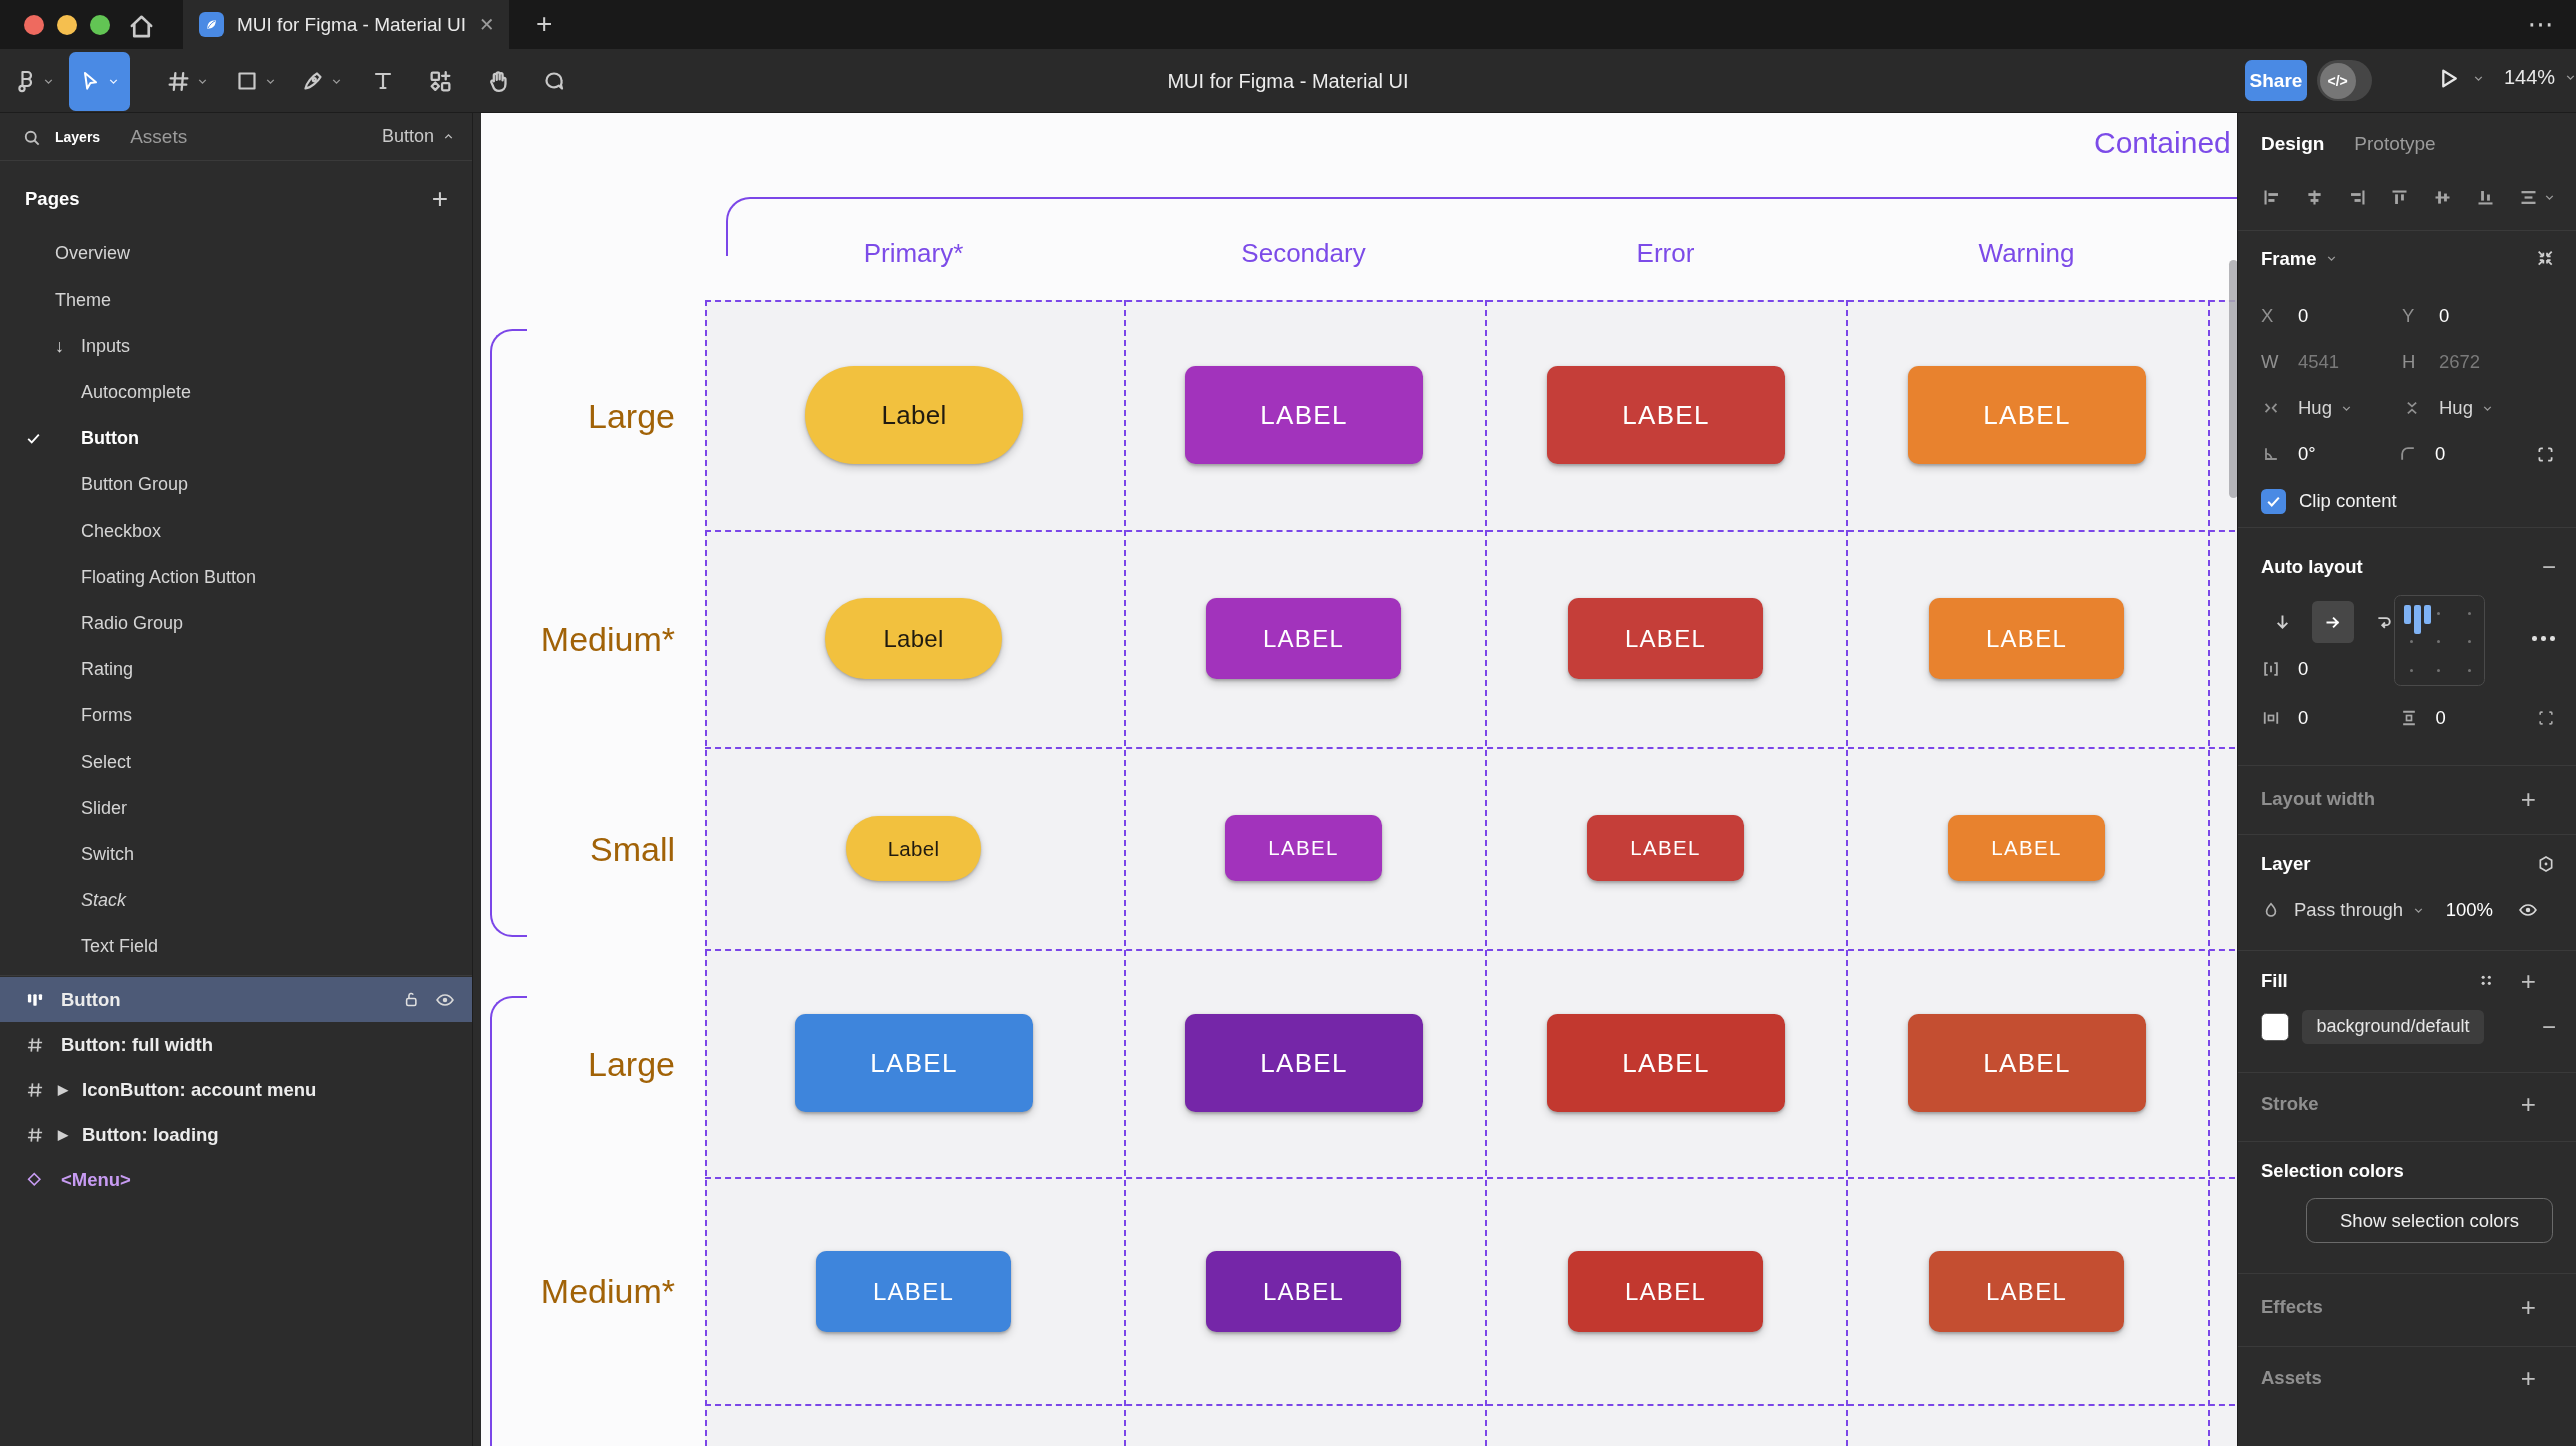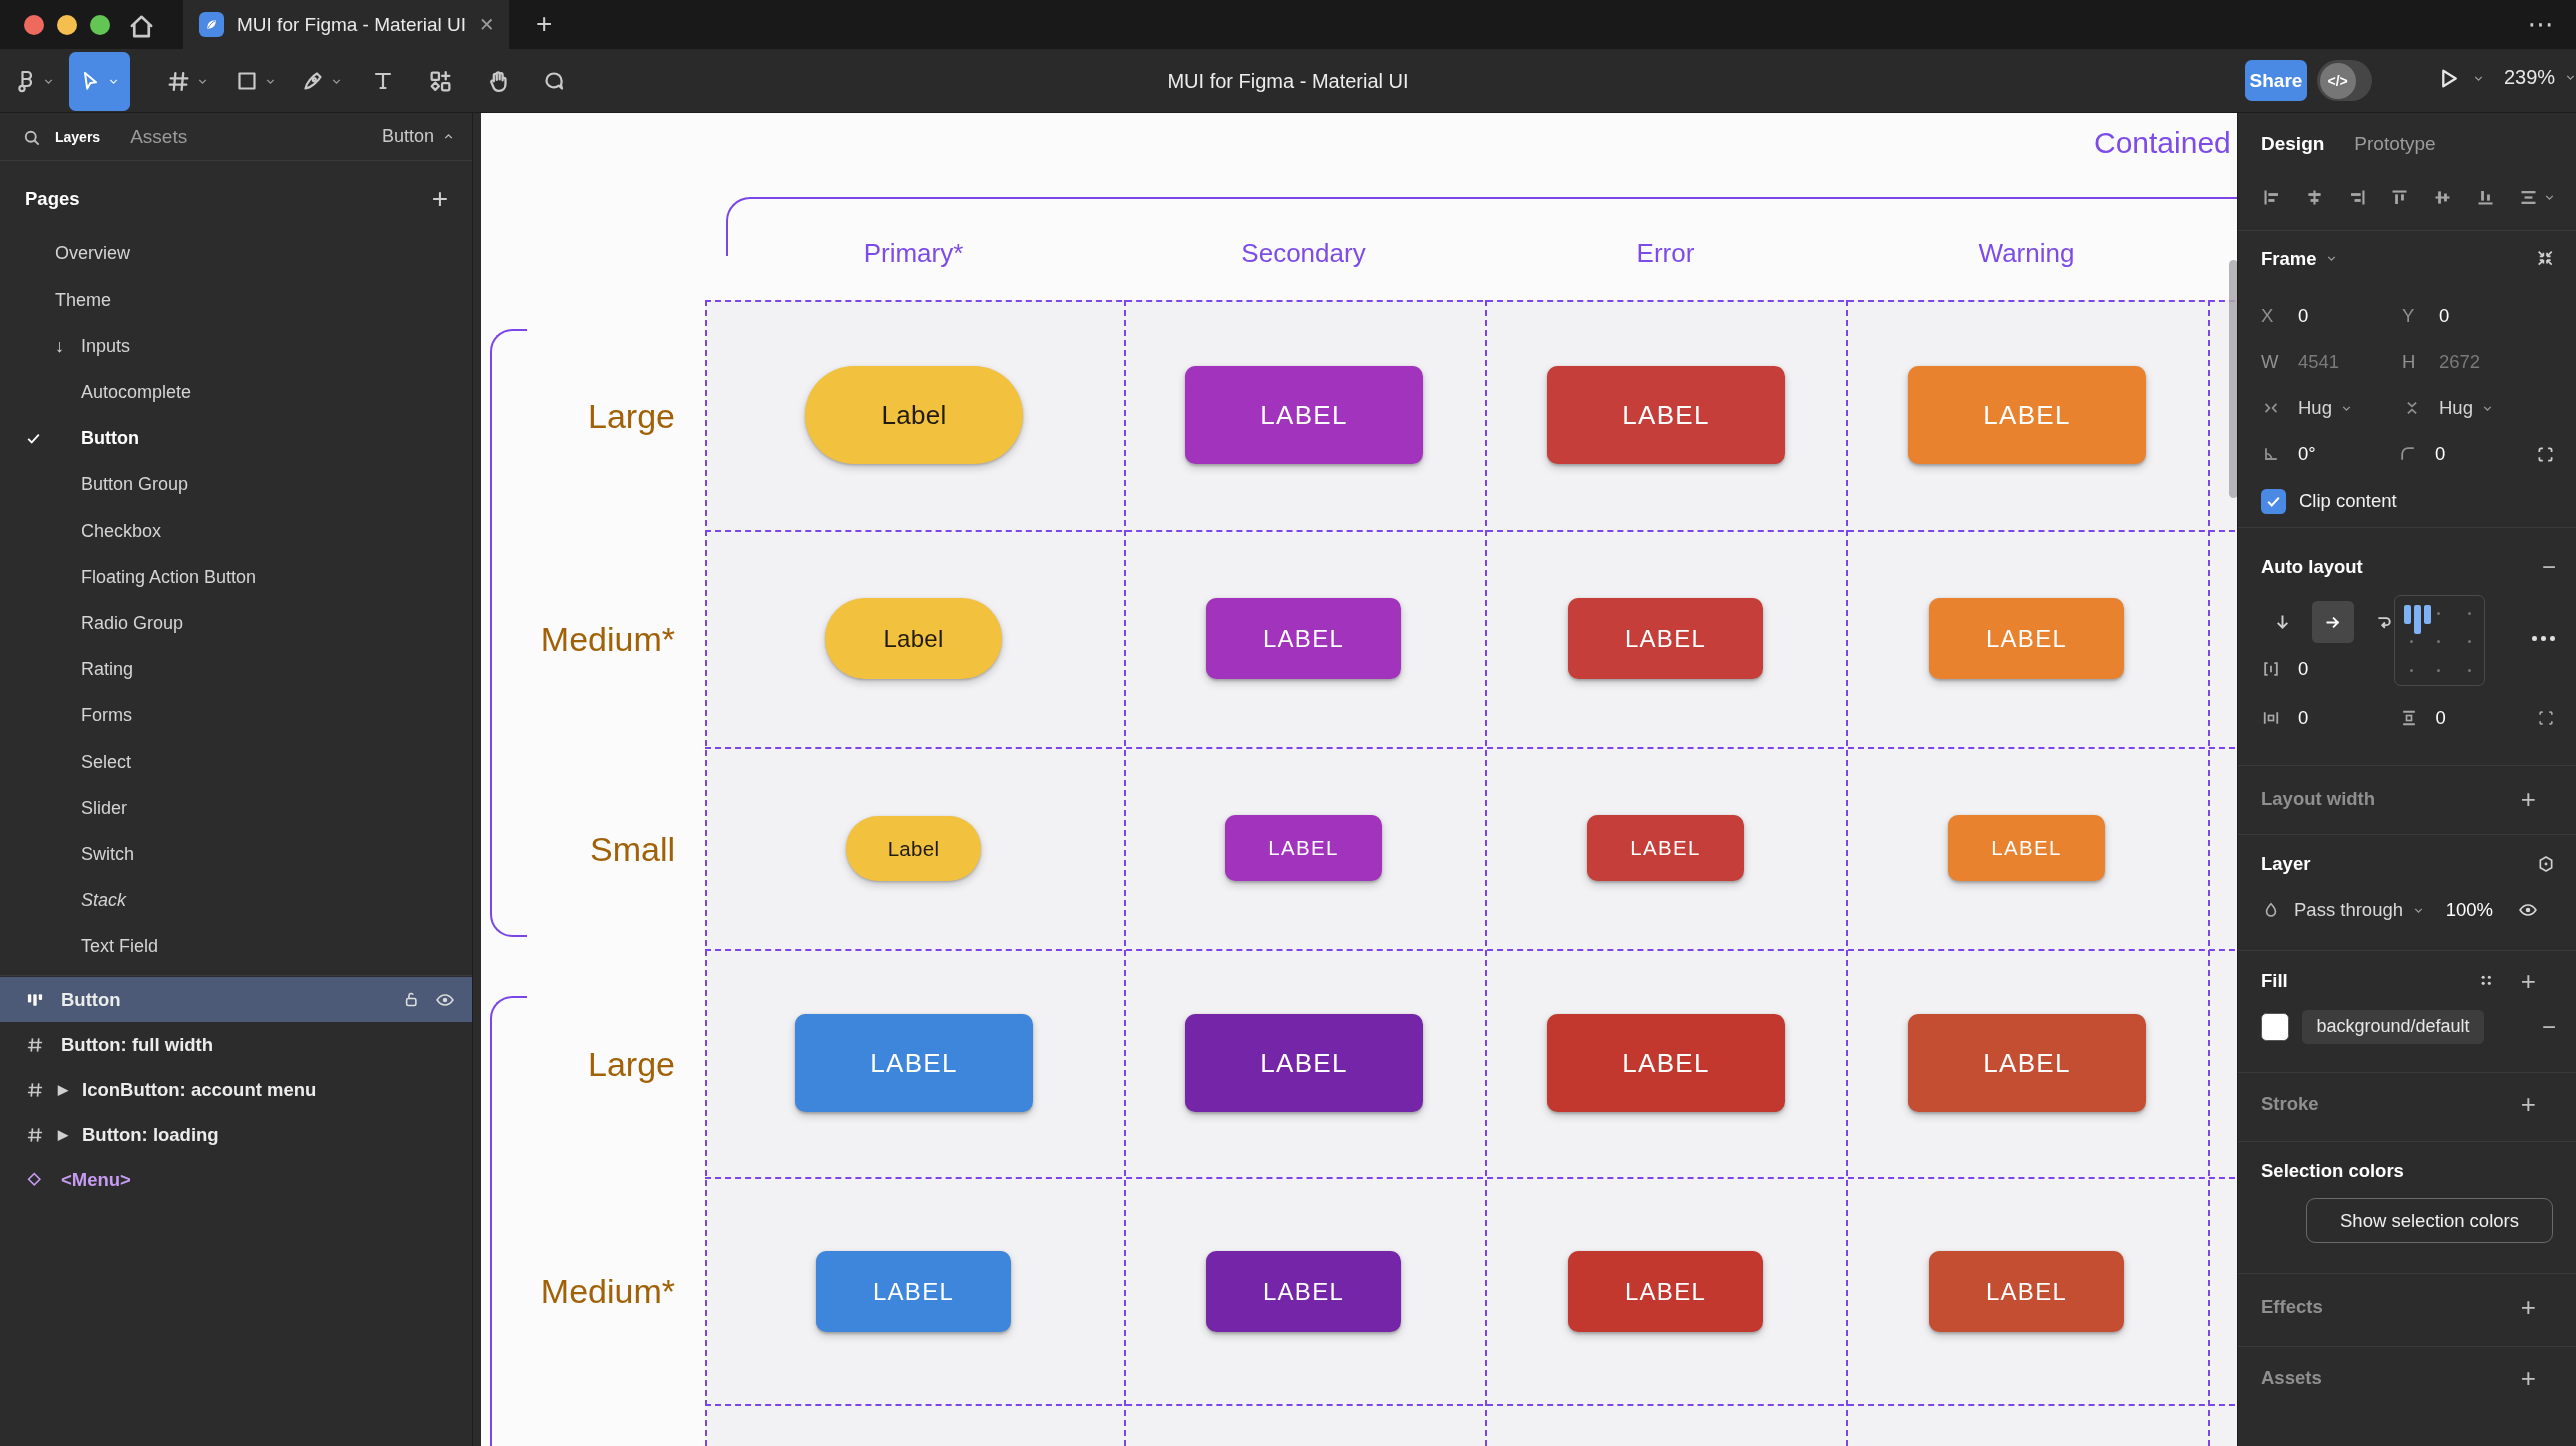--- a/index.html
+++ b/index.html
@@ -231,21 +231,21 @@
             <path d="M7 4.5l12 7.5-12 7.5z" stroke="#e6e6e6" stroke-width="2.2" fill="none" stroke-linejoin="round"></path>
           </svg>
         </span>
       <span class="chev" style="margin-left:10.6px">
           <svg width="13" height="13" viewBox="0 0 24 24">
             <path d="M6 9l6 6 6-6" stroke="#9a9a9a" stroke-width="2.6" fill="none"></path>
           </svg>
         </span>
     </div>
     <div class="zoom-wrap">
-      <span>239%</span>
+      <span>144%</span>
       <span class="chev" style="margin-left:9.2px">
           <svg width="13" height="13" viewBox="0 0 24 24">
             <path d="M6 9l6 6 6-6" stroke="#9a9a9a" stroke-width="2.6" fill="none"></path>
           </svg>
         </span>
     </div>
   </div>
 
   <div class="sidebar">
     <div class="sb-head">

